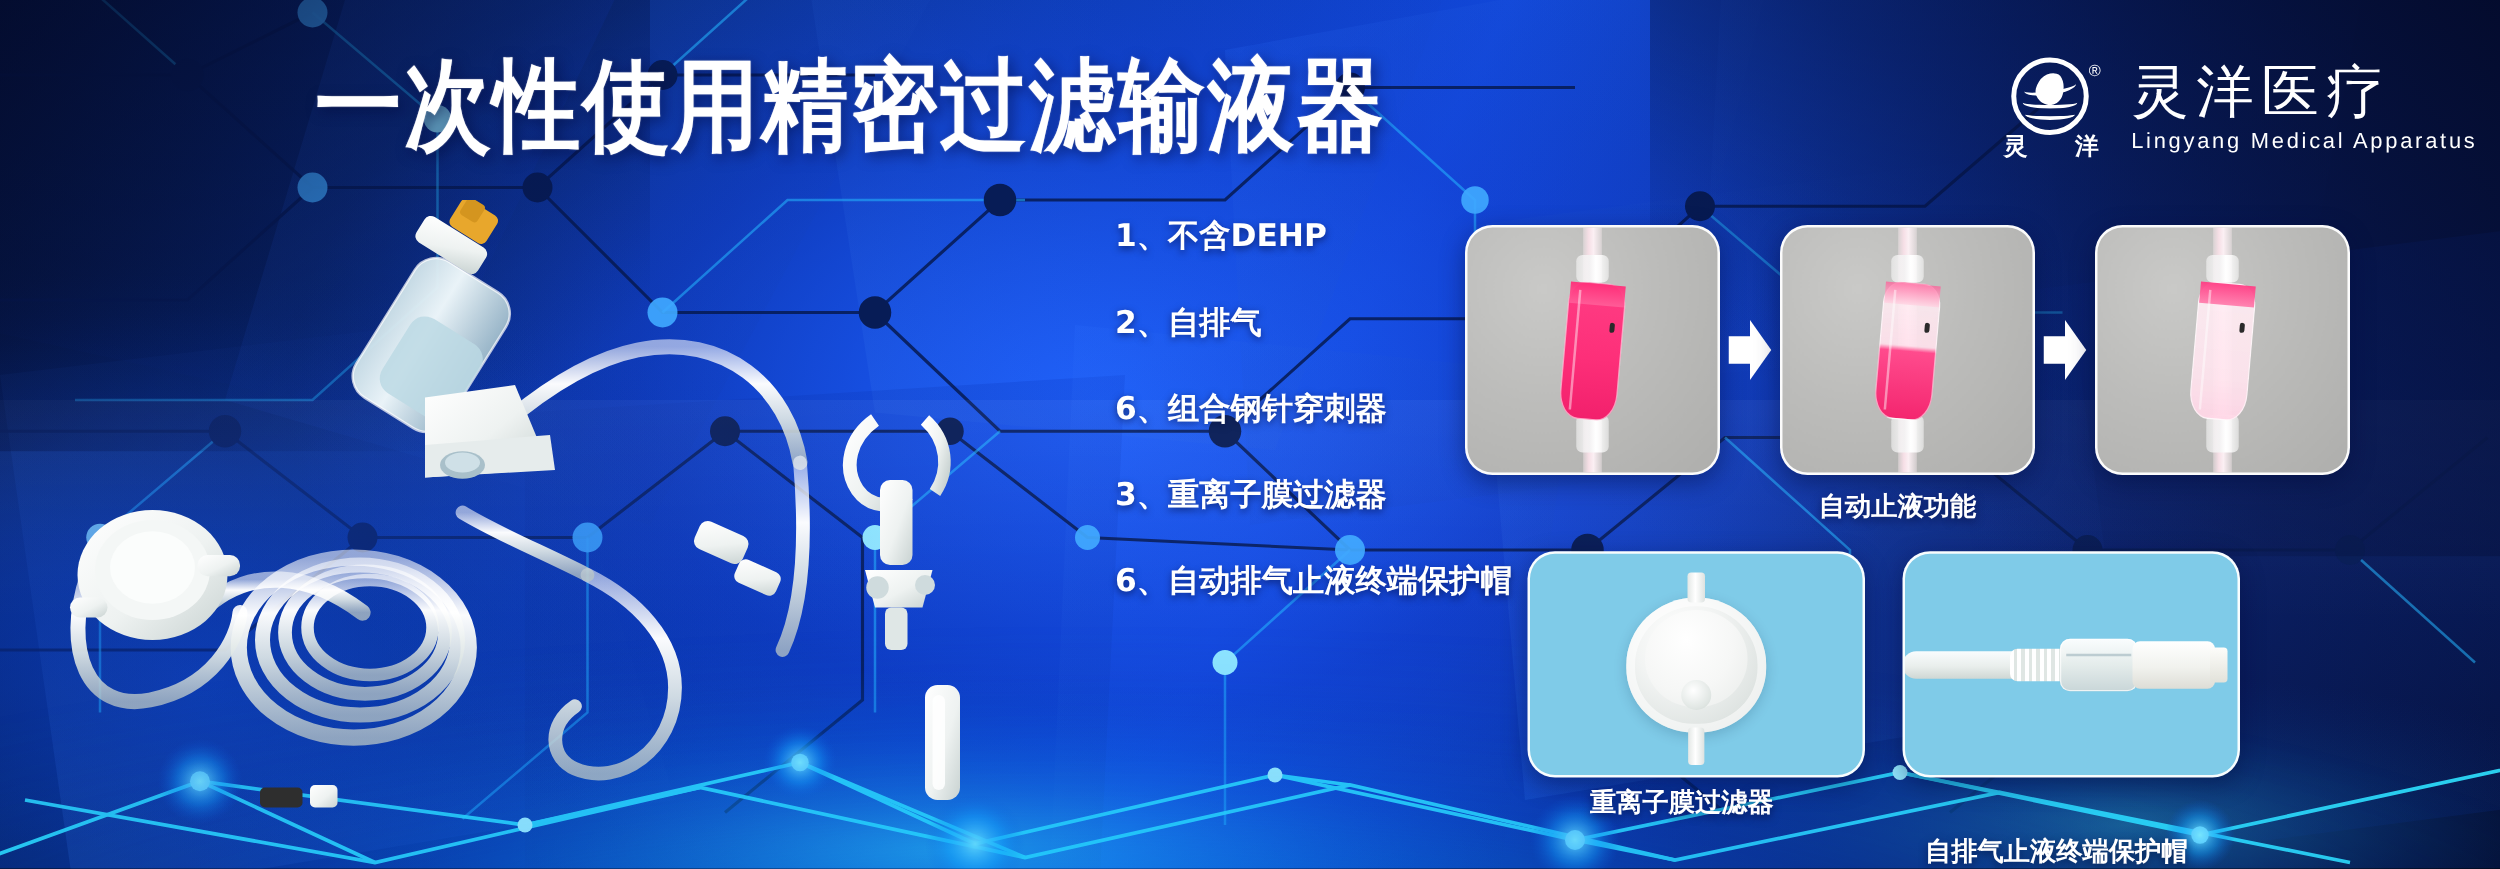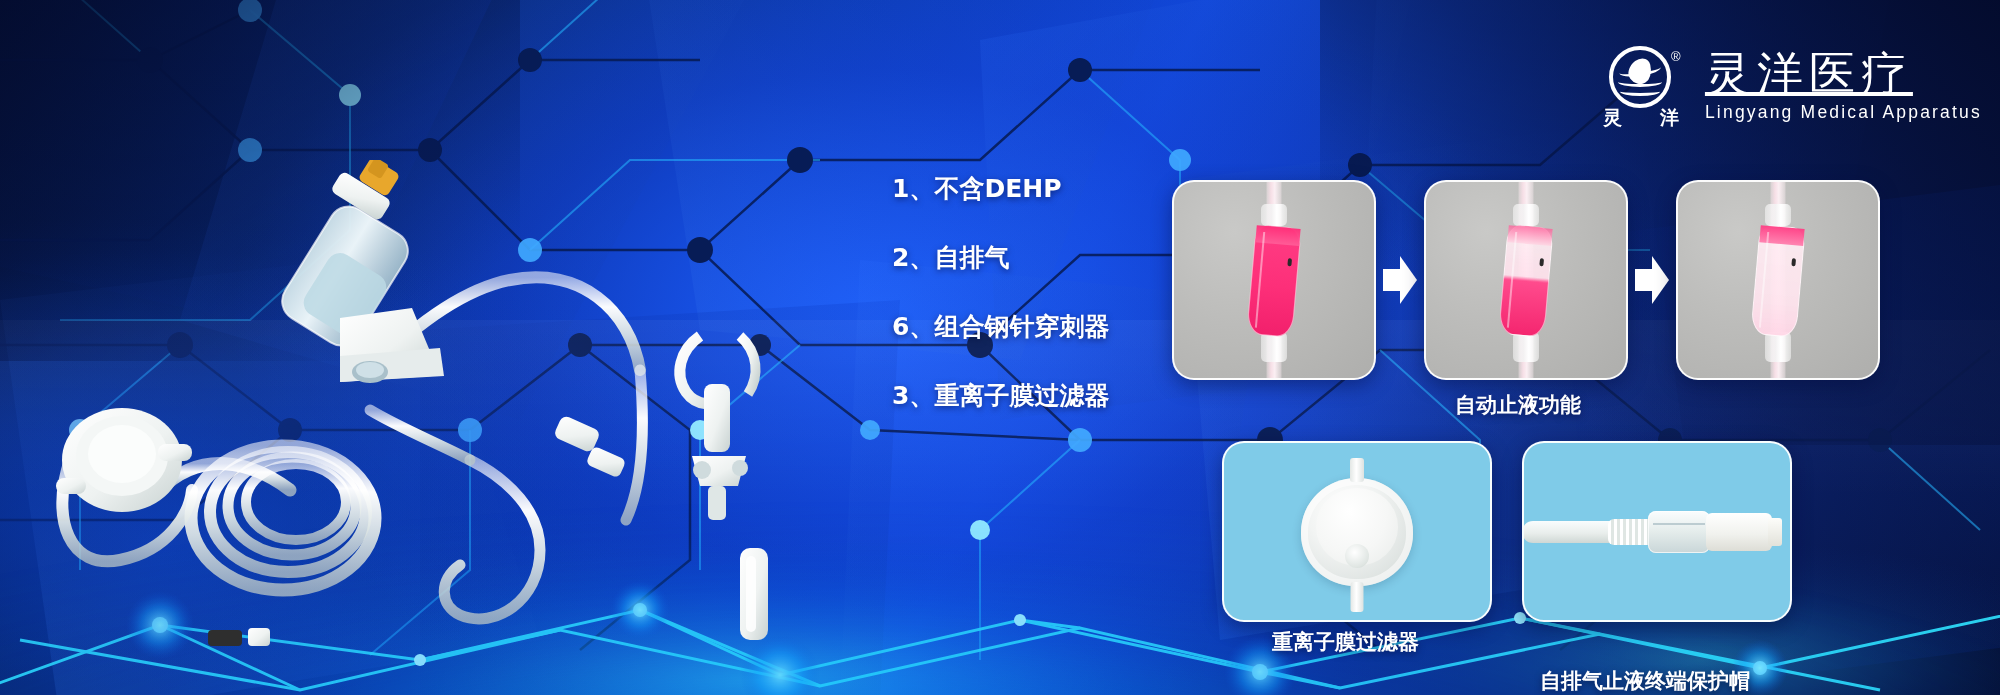--- a/index.html
+++ b/index.html
@@ -82,21 +82,21 @@
   }
   #logo .mark .cnsub {
     position:absolute; left:2px; top:64px; width:76px;
     font-family:"DejaVu Sans","Liberation Sans",sans-serif;
     font-size:19px; font-weight:bold; color:#fff;
     display:flex; justify-content:space-between; line-height:1;
   }
   #logo .words { display:flex; flex-direction:column; justify-content:center; padding-bottom:2px; }
   #logo .words .cn {
     font-family:"DejaVu Sans","Liberation Sans",sans-serif;
-    font-size:46px; color:#fff; letter-spacing:6px; line-height:1.05; font-weight:500;text-decoration:underline;
+    font-size:46px; color:#fff; letter-spacing:6px; line-height:1.05; font-weight:500;
   }
   #logo .words .en {
     font-size:17.5px; color:#fff; letter-spacing:2.2px; margin-top:5px; white-space:nowrap;
   }
 
   
   #features { position:absolute; left:892px; top:176px; width:330px; }
   #features .feat {
     font-family:"DejaVu Sans","Liberation Sans",sans-serif;
     font-size:25px; font-weight:bold; color:#ffffff; line-height:1;
@@ -343,20 +343,23 @@
       </g>
     </svg>
   </div>
 
   <div class="glow-left"></div>
   <div class="band-mid"></div>
   <div class="vignette-tl"></div>
   <div class="vignette-tr"></div>
   <div class="glow-bottom"></div>
 
+  <div id="title">
+    <span class="txt">一次性使用精密过滤输液器</span>
+  </div>
 
   <div id="logo">
     <div class="mark">
       <div class="ring"></div>
       <div class="bird"></div>
       <div class="wave1"></div>
       <div class="wave2"></div>
       <div class="wave3"></div>
       <span class="reg">®</span>
       <span class="cnsub">
@@ -450,20 +453,21 @@
         <rect x="706" y="396" width="10" height="76" rx="5" fill="#ffffff" opacity="0.85"></rect>
       </g>
     </svg>
   </div>
 
   <div id="features">
     <div class="feat">1、不含DEHP</div>
     <div class="feat">2、自排气</div>
     <div class="feat">6、组合钢针穿刺器</div>
     <div class="feat">3、重离子膜过滤器</div>
+    <div class="feat">6、自动排气止液终端保护帽</div>
   </div>
 
   <div class="photo-frame ph-grey" style="left:1172px; top:180px; width:204px; height:200px;">
     <div class="tube"></div>
     <div class="conn" style="top:22px; height:22px;"></div>
     <div class="conn" style="top:150px; height:30px;"></div>
     <div class="cham full" style="top:44px; height:110px;">
       <div class="topband"></div>
         <div class="seam"></div>
         <div class="dot"></div>

